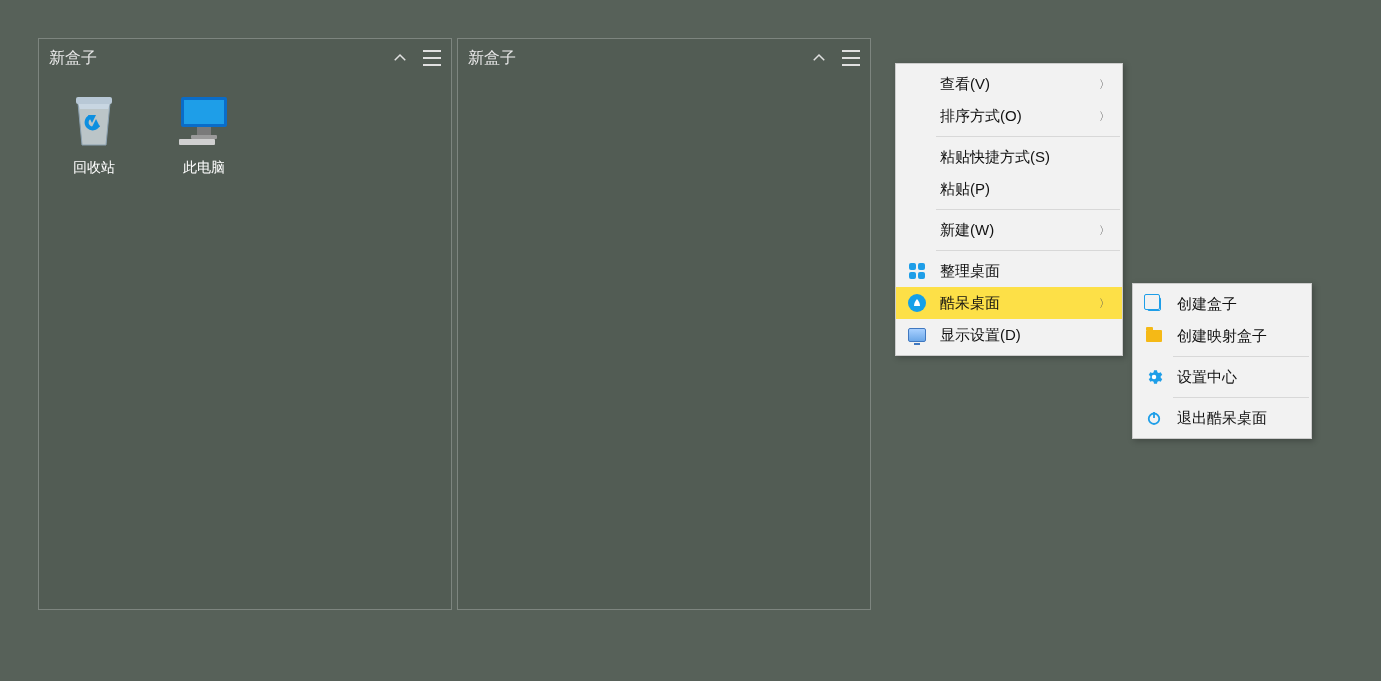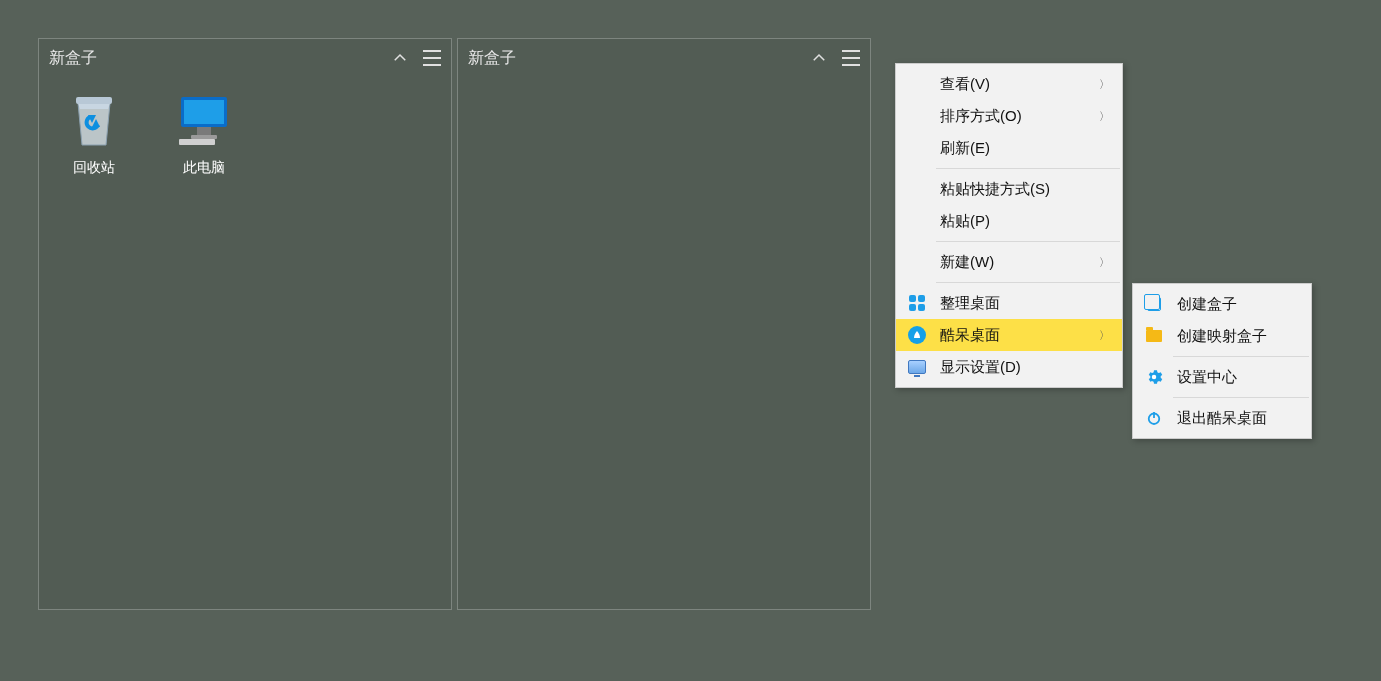--- a/index.html
+++ b/index.html
@@ -182,23 +182,20 @@
 
 <div class="ctx" style="left:895px; top:45px; width:228px; padding:4px 0;margin-top:18px;">
   <div class="ctx-item">
     <span>查看(V)</span>
     <span class="arrow">〉</span>
   </div>
   <div class="ctx-item">
     <span>排序方式(O)</span>
     <span class="arrow">〉</span>
   </div>
-  <div class="ctx-item">
-    <span>刷新(E)</span>
-  </div>
   <div class="ctx-sep"></div>
   <div class="ctx-item">
     <span>粘贴快捷方式(S)</span>
   </div>
   <div class="ctx-item">
     <span>粘贴(P)</span>
   </div>
   <div class="ctx-sep"></div>
   <div class="ctx-item">
     <span>新建(W)</span>

